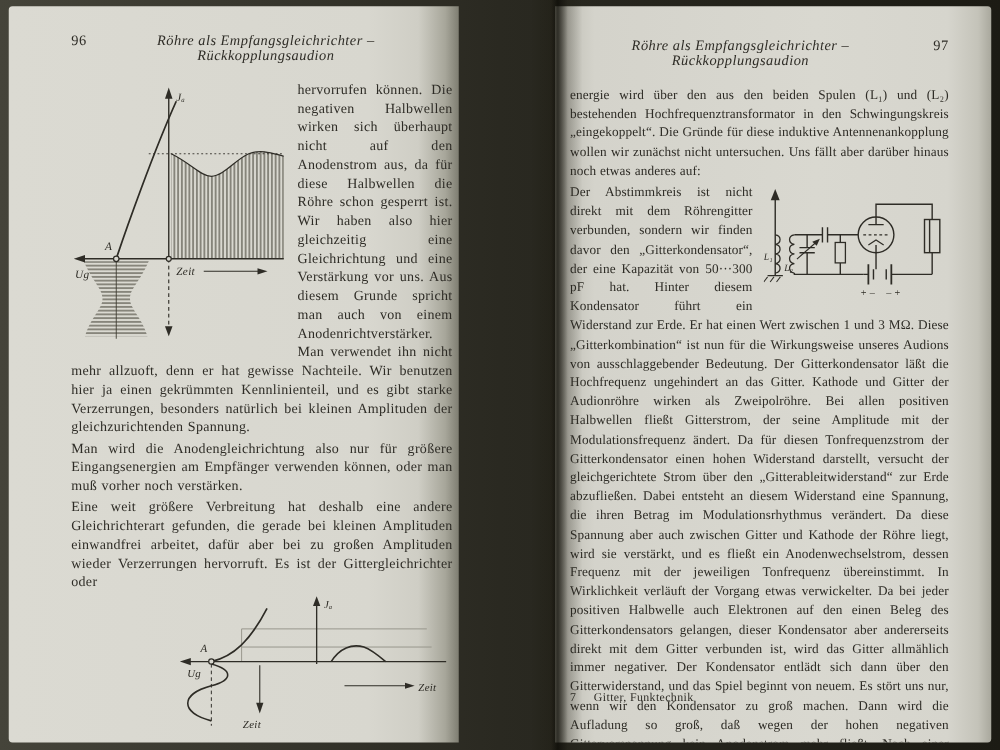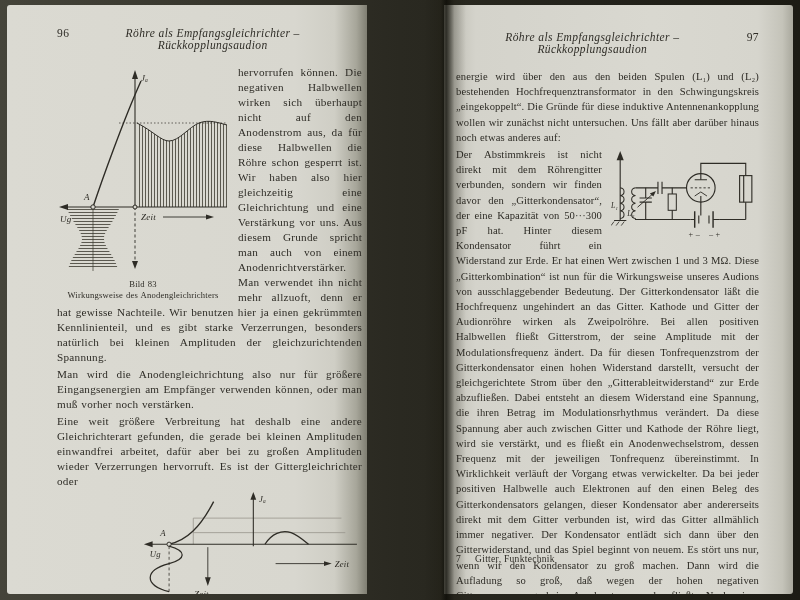--- a/index.html
+++ b/index.html
@@ -90,24 +90,20 @@
             <circle cx="78" cy="140" r="2" fill="#d8d7cf" stroke="#2e2c26" stroke-width="1"></circle>
 
             <line x1="106" y1="150" x2="152" y2="150" stroke="#2e2c26" stroke-width="0.9"></line>
             <polygon points="157,150 149,147.5 149,152.5" fill="#2e2c26"></polygon>
 
             <text class="lbl" x="84" y="14">Jₐ</text>
             <text class="lbl" x="3" y="155">Ug</text>
             <text class="lbl" x="27" y="133">A</text>
             <text class="lbl" x="84" y="153">Zeit</text>
           </svg>
-          <figcaption>
-            <div>Bild 83</div>
-            <div>Wirkungsweise des Anodengleichrichters</div>
-          </figcaption>
         </figure>
 
         <p>hervorrufen können. Die negativen Halbwellen wirken sich überhaupt nicht auf den Anodenstrom aus, da für diese Halbwellen die Röhre schon gesperrt ist. Wir haben also hier gleichzeitig eine Gleichrichtung und eine Verstärkung vor uns. Aus diesem Grunde spricht man auch von einem Anodenrichtverstärker. Man verwendet ihn nicht mehr allzuoft, denn er hat gewisse Nachteile. Wir benutzen hier ja einen gekrümmten Kennlinienteil, und es gibt starke Verzerrungen, besonders natürlich bei kleinen Amplituden der gleichzurichtenden Spannung.</p>
         <p class="clear">Man wird die Anodengleichrichtung also nur für größere Eingangsenergien am Empfänger verwenden können, oder man muß vorher noch verstärken.</p>
         <p>Eine weit größere Verbreitung hat deshalb eine andere Gleichrichterart gefunden, die gerade bei kleinen Amplituden einwandfrei arbeitet, dafür aber bei zu großen Amplituden wieder Verzerrungen hervorruft. Es ist der Gittergleichrichter oder</p>
 
         <figure class="fig84">
           <svg width="228" height="122" viewBox="0 0 235 126">
 
             <line x1="61" y1="28" x2="214" y2="28" stroke="#96948a" stroke-width="0.8"></line>

